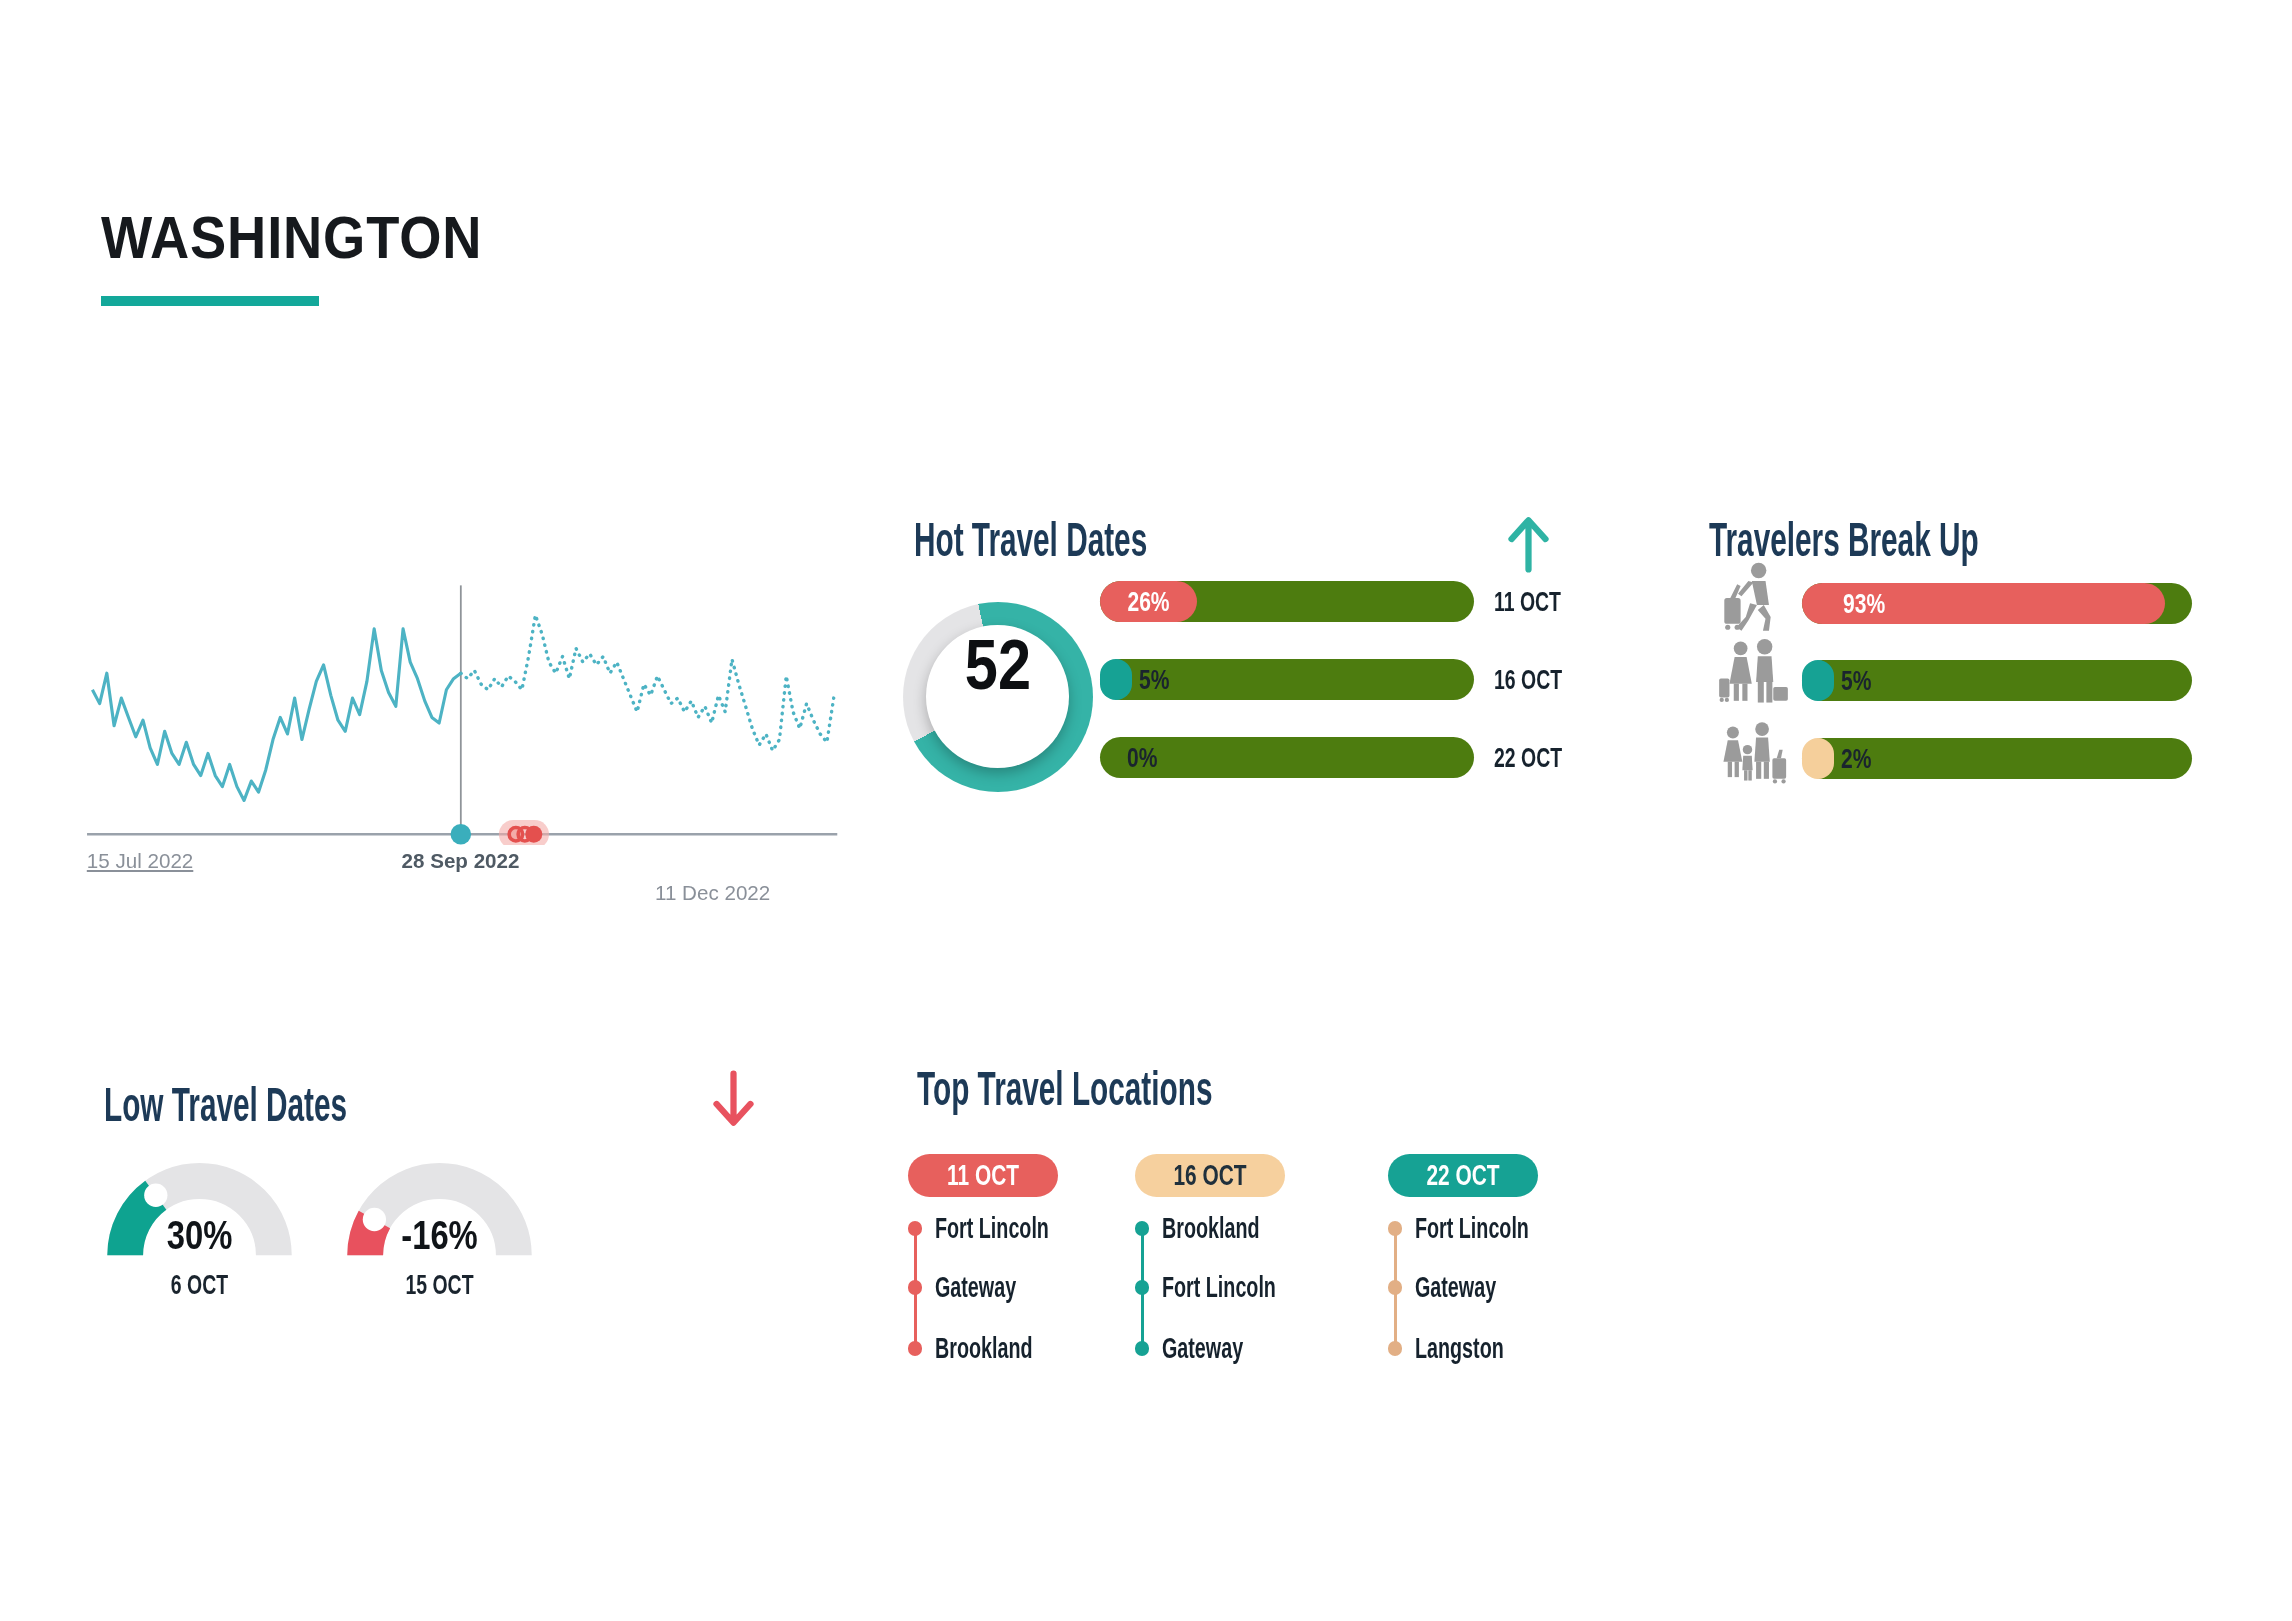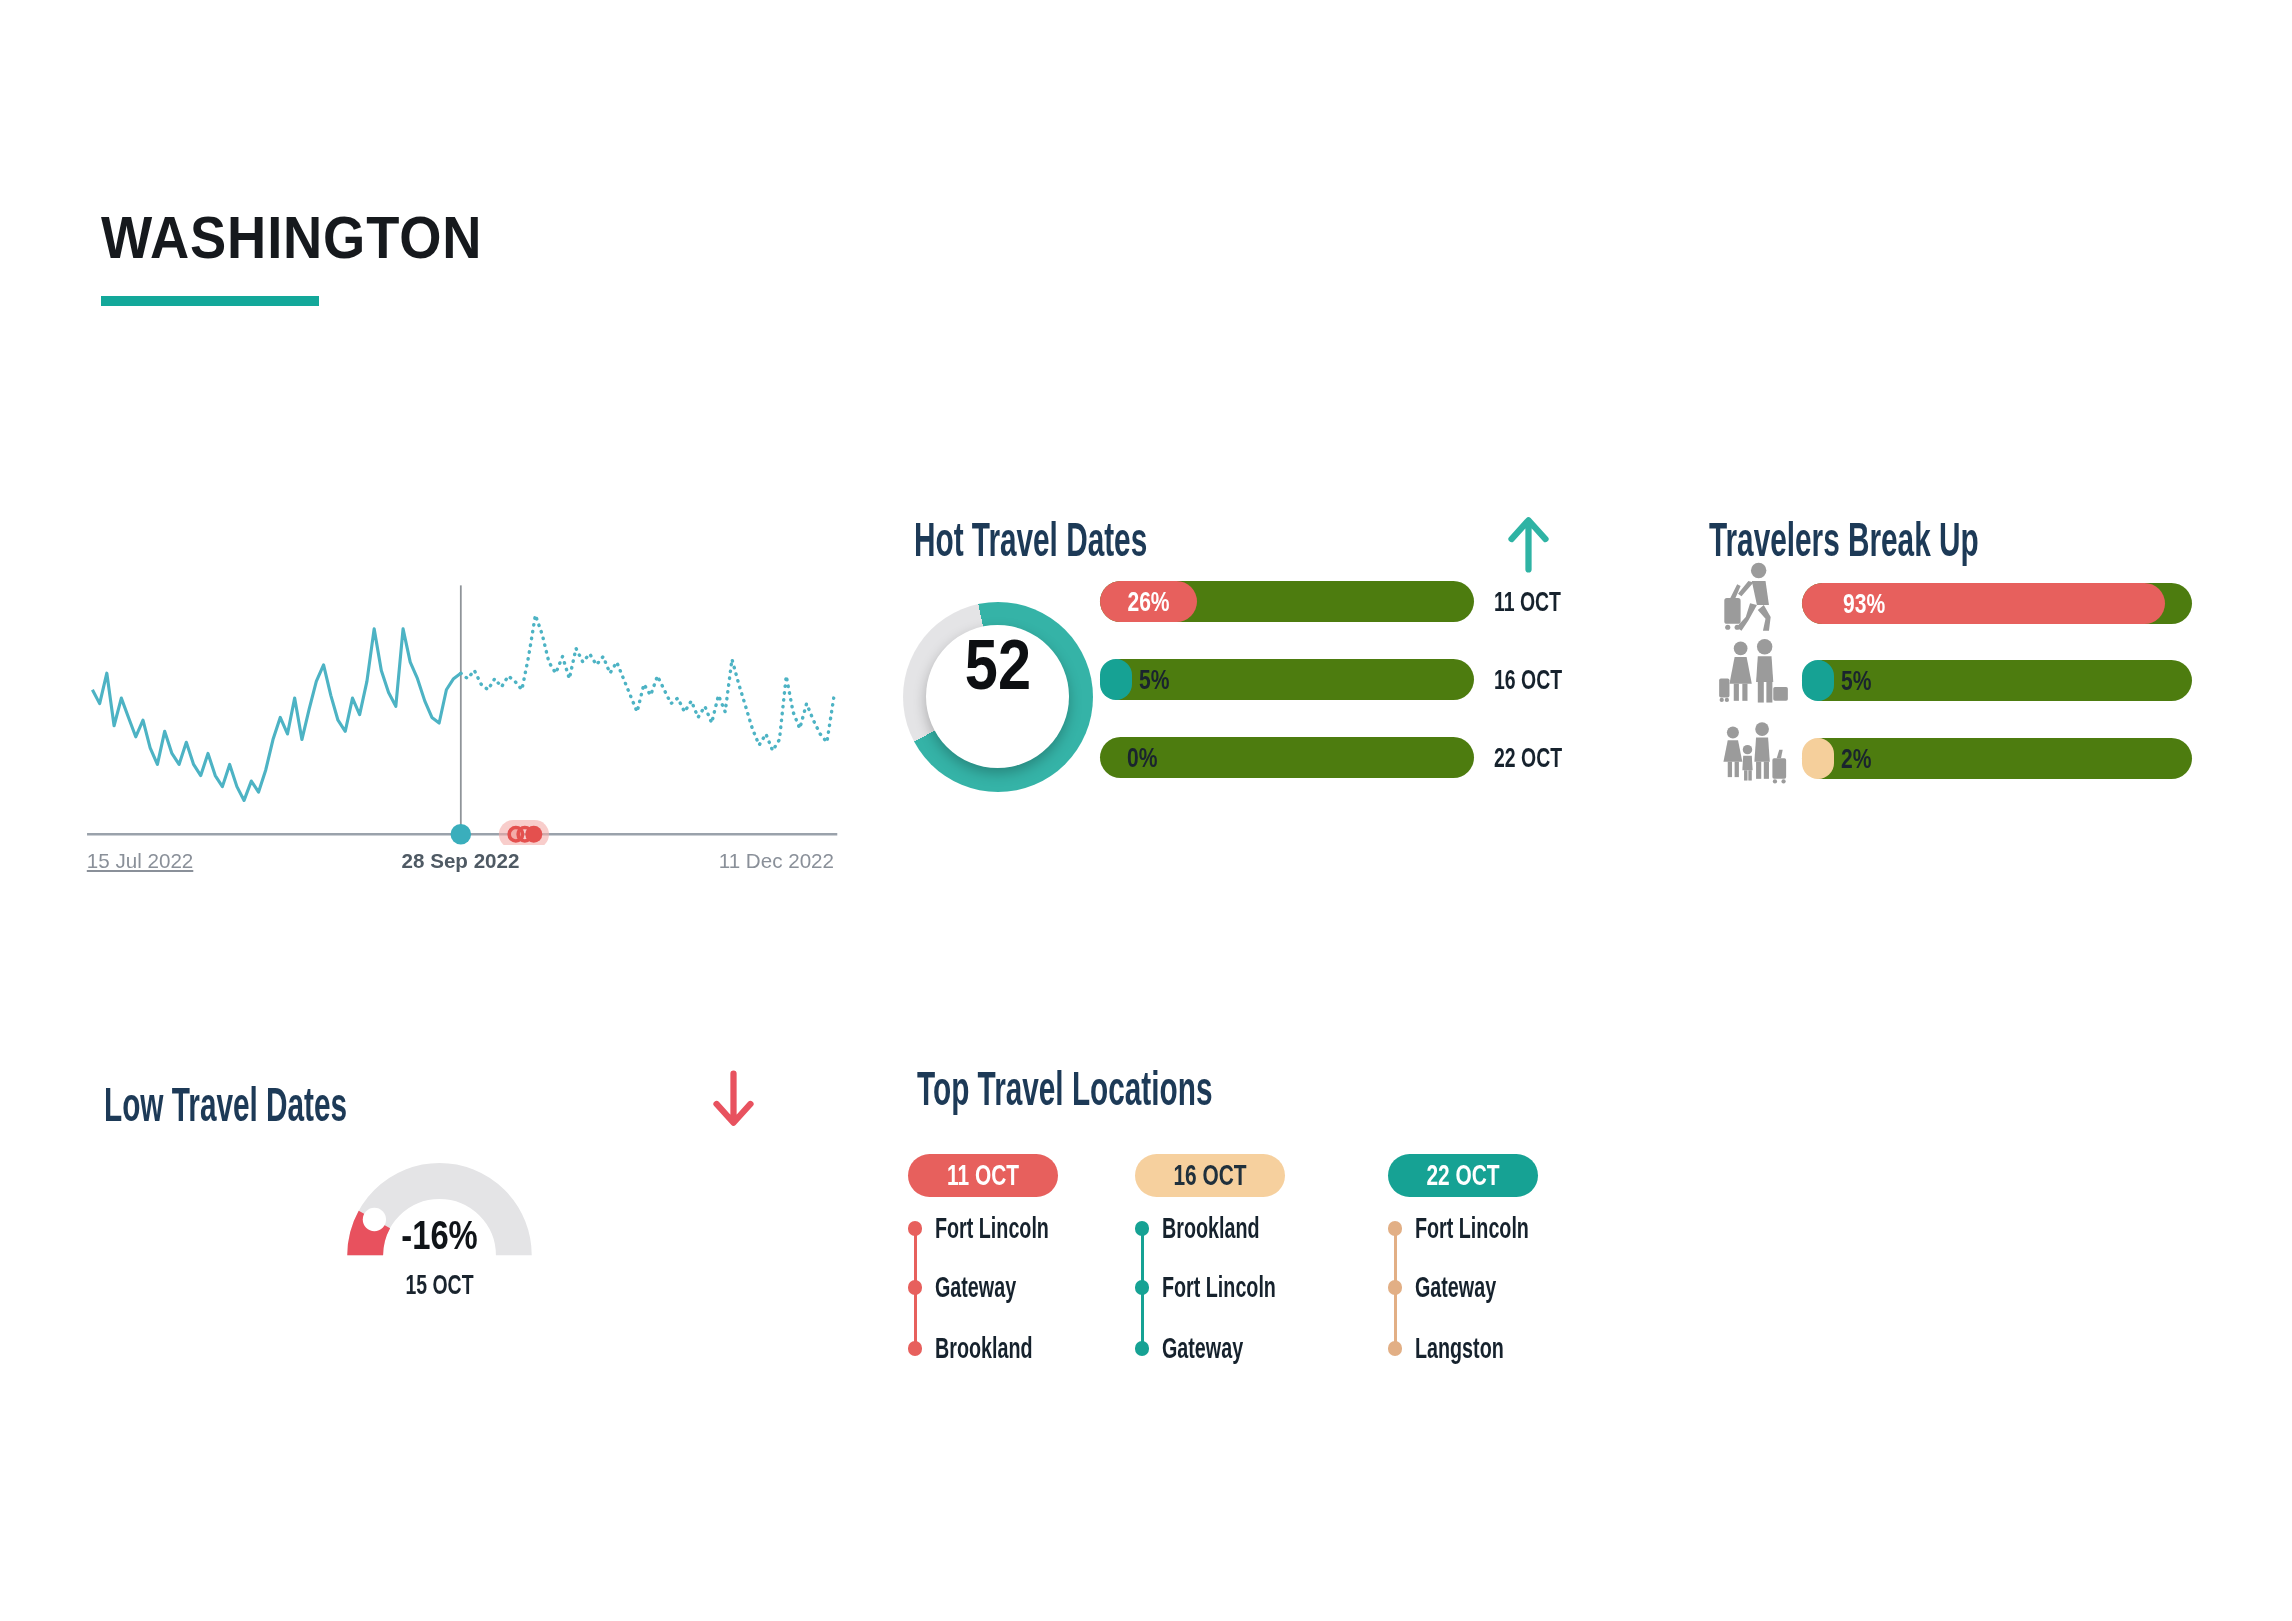--- a/index.html
+++ b/index.html
@@ -90,21 +90,21 @@
         <polyline points="8.0,122.6 16.1,138.1 24.1,104.1 32.2,162.8 40.3,131.9 48.3,153.5 56.4,175.1 64.5,156.6 72.5,187.5 80.6,206.0 88.7,169.0 96.8,193.7 104.8,206.0 112.9,181.3 121.0,206.0 129.0,218.4 137.1,193.7 145.2,218.4 153.2,230.8 161.3,206.0 169.4,230.8 177.4,246.2 185.5,224.6 193.6,236.9 201.6,212.2 209.7,178.2 217.8,153.5 225.9,172.0 233.9,131.9 242.0,178.2 250.1,144.2 258.1,113.3 266.2,94.8 274.3,128.8 282.3,156.6 290.4,169.0 298.5,131.9 306.5,150.4 314.6,113.3 322.7,54.6 330.7,101.0 338.8,125.7 346.9,141.1 355.0,54.6 363.0,91.7 371.1,110.2 379.2,135.0 387.2,153.5 395.3,159.7 403.4,122.6 411.4,110.2 419.5,104.1" fill="none" stroke="#4db3c4" stroke-width="3.5" stroke-linejoin="round"></polyline>
         <polyline points="419.5,104.1 427.1,110.2 434.6,101.0 442.2,116.4 449.8,122.6 457.4,110.2 464.9,119.5 472.5,107.2 480.1,113.3 487.7,122.6 495.2,85.5 502.8,39.2 510.4,60.8 517.9,91.7 525.5,104.1 533.1,85.5 540.7,110.2 548.2,76.3 555.8,91.7 563.4,82.4 571.0,94.8 578.5,85.5 586.1,104.1 593.7,91.7 601.2,110.2 608.8,128.8 616.4,147.3 624.0,116.4 631.5,128.8 639.1,107.2 646.7,122.6 654.3,138.1 661.8,131.9 669.4,147.3 677.0,135.0 684.5,153.5 692.1,141.1 699.7,159.7 707.3,128.8 714.8,147.3 722.4,88.6 730.0,116.4 737.6,141.1 745.1,165.9 752.7,184.4 760.3,172.0 767.8,190.6 775.4,178.2 783.0,107.2 790.6,147.3 798.1,165.9 805.7,138.1 813.3,156.6 820.9,172.0 828.4,181.3 836.0,131.9" fill="none" stroke="#4db3c4" stroke-width="3.8" stroke-linecap="round" stroke-dasharray="0.5 7.2"></polyline>
         <rect x="462" y="268" width="56" height="32" rx="16" fill="#f3aca9" opacity="0.6"></rect>
         <circle cx="481" cy="284" r="7.5" fill="#f3aca9" stroke="#e4504e" stroke-width="4"></circle>
         <circle cx="491" cy="284" r="7.5" fill="none" stroke="#e4504e" stroke-width="4"></circle>
         <circle cx="501" cy="284" r="9.5" fill="#e4504e"></circle>
         <circle cx="419.5" cy="284" r="11.5" fill="#3aaebc"></circle>
       </svg>
     <span class="axis-date" style="left:1.8px;text-decoration:underline;">15 Jul 2022</span>
     <span class="axis-date mid" style="left:286px;width:179px;">28 Sep 2022</span>
-    <span class="axis-date" style="left:570px;width:179px;text-align:right;">11 Dec 2022</span>
+    <span class="axis-date" style="left:570px;width:179px;text-align:left;margin-top:32px;">11 Dec 2022</span>
   </div>
 
   <div class="hot-panel">
     <h2 class="panel-title" style="left:10.7px;top:0;margin:0;">Hot Travel Dates</h2>
     <svg class="trend-arrow" style="left:602px;top:1.8px;" width="47" height="59" viewBox="0 0 52 66">
       <path d="M26 62 L26 10 M7 28 L26 7 L45 28" fill="none" stroke-width="7" stroke-linecap="round" stroke-linejoin="round" style="stroke: rgb(47, 179, 164);"></path>
     </svg>
     <div class="donut" style="background: conic-gradient(rgb(53, 179, 167) 0deg, rgb(53, 179, 167) 242deg, rgb(228, 228, 230) 242deg, rgb(228, 228, 230) 348deg, rgb(53, 179, 167) 348deg, rgb(53, 179, 167) 360deg);">
       <div class="donut-hole">
         <span class="donut-score">52</span>
@@ -193,20 +193,29 @@
       <div class="bar-fill" style="width: 32px; background: rgb(245, 207, 155);"></div>
       <span class="bar-pct" style="left: 39px; color: rgb(26, 36, 46);">2%</span>
     </div>
   </div>
 
   <div class="low-panel">
     <h2 class="panel-title" style="left:2.7px;top:7.2px;margin:0;">Low Travel Dates</h2>
     <svg class="trend-arrow" style="left:609px;top:0;" width="47" height="59" viewBox="0 0 52 66">
       <path d="M26 4 L26 56 M7 38 L26 59 L45 38" fill="none" stroke-width="7" stroke-linecap="round" stroke-linejoin="round" style="stroke: rgb(232, 82, 95);"></path>
     </svg>
+    <div class="gauge" style="left:0;">
+      <svg width="197" height="112" viewBox="0 0 220 125">
+          <path d="M 27 112 A 83 83 0 0 1 193 112" fill="none" stroke="#e4e4e6" stroke-width="40"></path>
+          <path d="M 27 112 A 83 83 0 0 1 61.2 44.9" fill="none" stroke="#0ea390" stroke-width="40"></path>
+          <circle cx="61.2" cy="44.9" r="13" fill="#ffffff"></circle>
+        </svg>
+      <span class="gauge-pct">30%</span>
+      <span class="gauge-date">6 OCT</span>
+    </div>
     <div class="gauge" style="left:240px;">
       <svg width="197" height="112" viewBox="0 0 220 125">
           <path d="M 27 112 A 83 83 0 0 1 193 112" fill="none" stroke="#e4e4e6" stroke-width="40"></path>
           <path d="M 27 112 A 83 83 0 0 1 37.3 72.0" fill="none" stroke="#e8515e" stroke-width="40"></path>
           <circle cx="37.3" cy="72.0" r="13" fill="#ffffff"></circle>
         </svg>
       <span class="gauge-pct">-16%</span>
       <span class="gauge-date">15 OCT</span>
     </div>
   </div>

